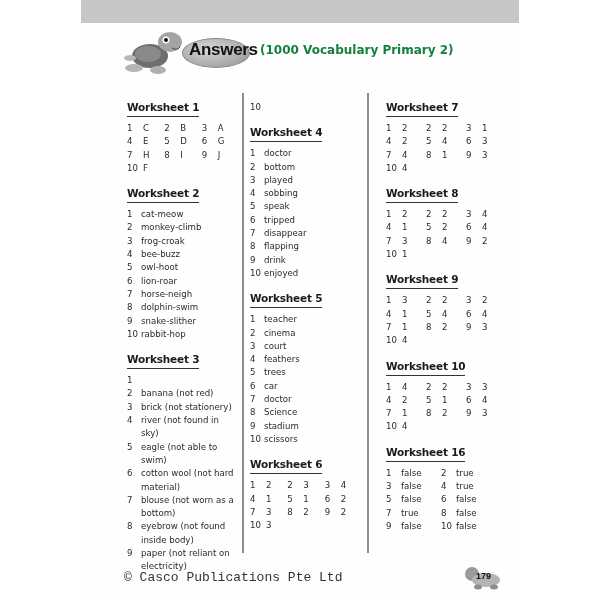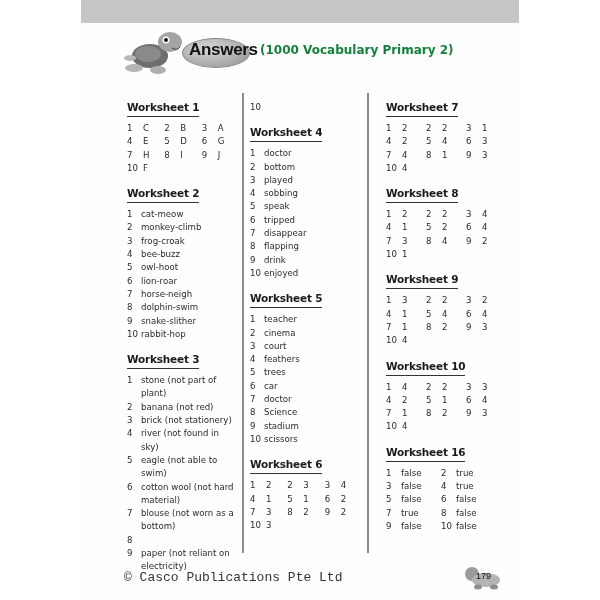--- a/index.html
+++ b/index.html
@@ -20,21 +20,21 @@
   .num { width:14px; flex:0 0 14px; }
   .ans { flex:1; }
   .grid-row { display:flex; }
   .cell { display:flex; width:40px; }
   .cell .n { width:16px; }
   .tf-row { display:flex; }
   .tf-cell { display:flex; width:55px; }
   .tf-cell .n { width:15px; }
   .footer-text { position:absolute; left:124px; top:570px; font-family:Liberation Mono, monospace; font-size:13px; color:#333; }
   .page-badge { position:absolute; left:462px; top:566px; width:40px; height:24px; }
-  .page-num { position:absolute; left:476px; top:571px; font-family:"Liberation Sans", sans-serif; font-weight:normal; font-size:9px; color:#111; }
+  .page-num { position:absolute; left:476px; top:571px; font-family:"Liberation Sans", sans-serif; font-weight:bold; font-size:9px; color:#111; }
 </style>
 </head>
 <body>
 
 <div class="page"></div>
 <div class="top-band"></div>
 
 <div class="header">
   <svg class="turtle" viewBox="0 0 80 50">
     <ellipse cx="28" cy="28" rx="18" ry="12" fill="#6e6e6e"></ellipse>
@@ -149,21 +149,20 @@
     <div class="row">
         <span class="num">10</span>
         <span class="ans">rabbit-hop</span>
       </div>
   </div>
 
   <div class="ws">
     <div class="ws-title">Worksheet 3</div>
     <div class="row">
         <span class="num">1</span>
-        <span class="ans">stone (not part of plant)</span>
       </div>
     <div class="row">
         <span class="num">2</span>
         <span class="ans">banana (not red)</span>
       </div>
     <div class="row">
         <span class="num">3</span>
         <span class="ans">brick (not stationery)</span>
       </div>
     <div class="row">
@@ -177,20 +176,21 @@
     <div class="row">
         <span class="num">6</span>
         <span class="ans">cotton wool (not hard material)</span>
       </div>
     <div class="row">
         <span class="num">7</span>
         <span class="ans">blouse (not worn as a bottom)</span>
       </div>
     <div class="row">
         <span class="num">8</span>
+        <span class="ans">eyebrow (not found inside body)</span>
       </div>
     <div class="row">
         <span class="num">9</span>
         <span class="ans">paper (not reliant on electricity)</span>
       </div>
   </div>
 </div>
 
 <div class="col" style="left:250px; width:112px; top:101px;">
   <div class="ws">

